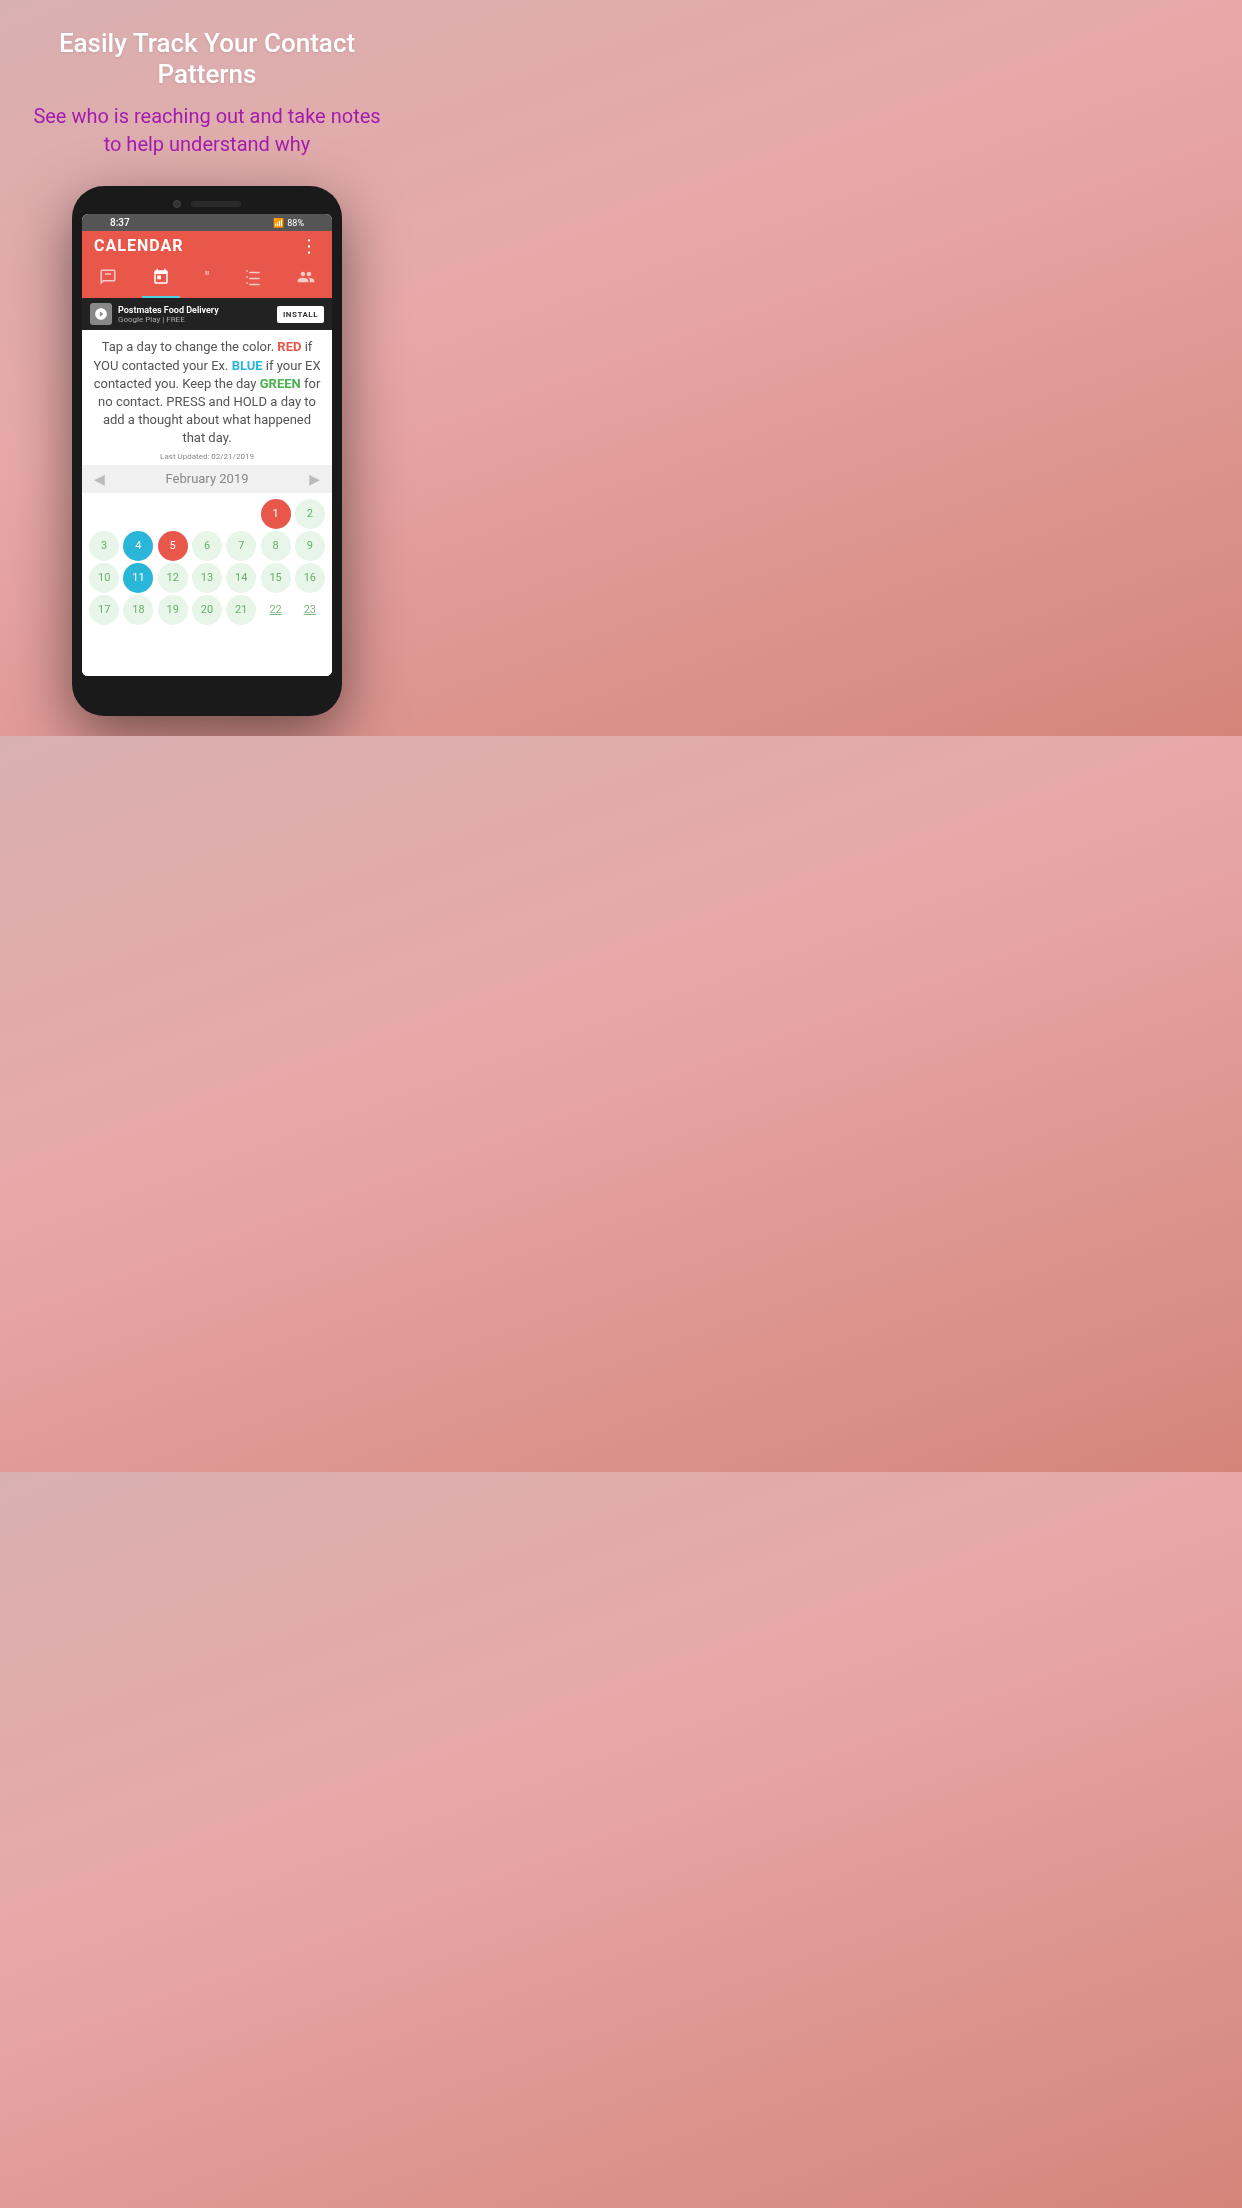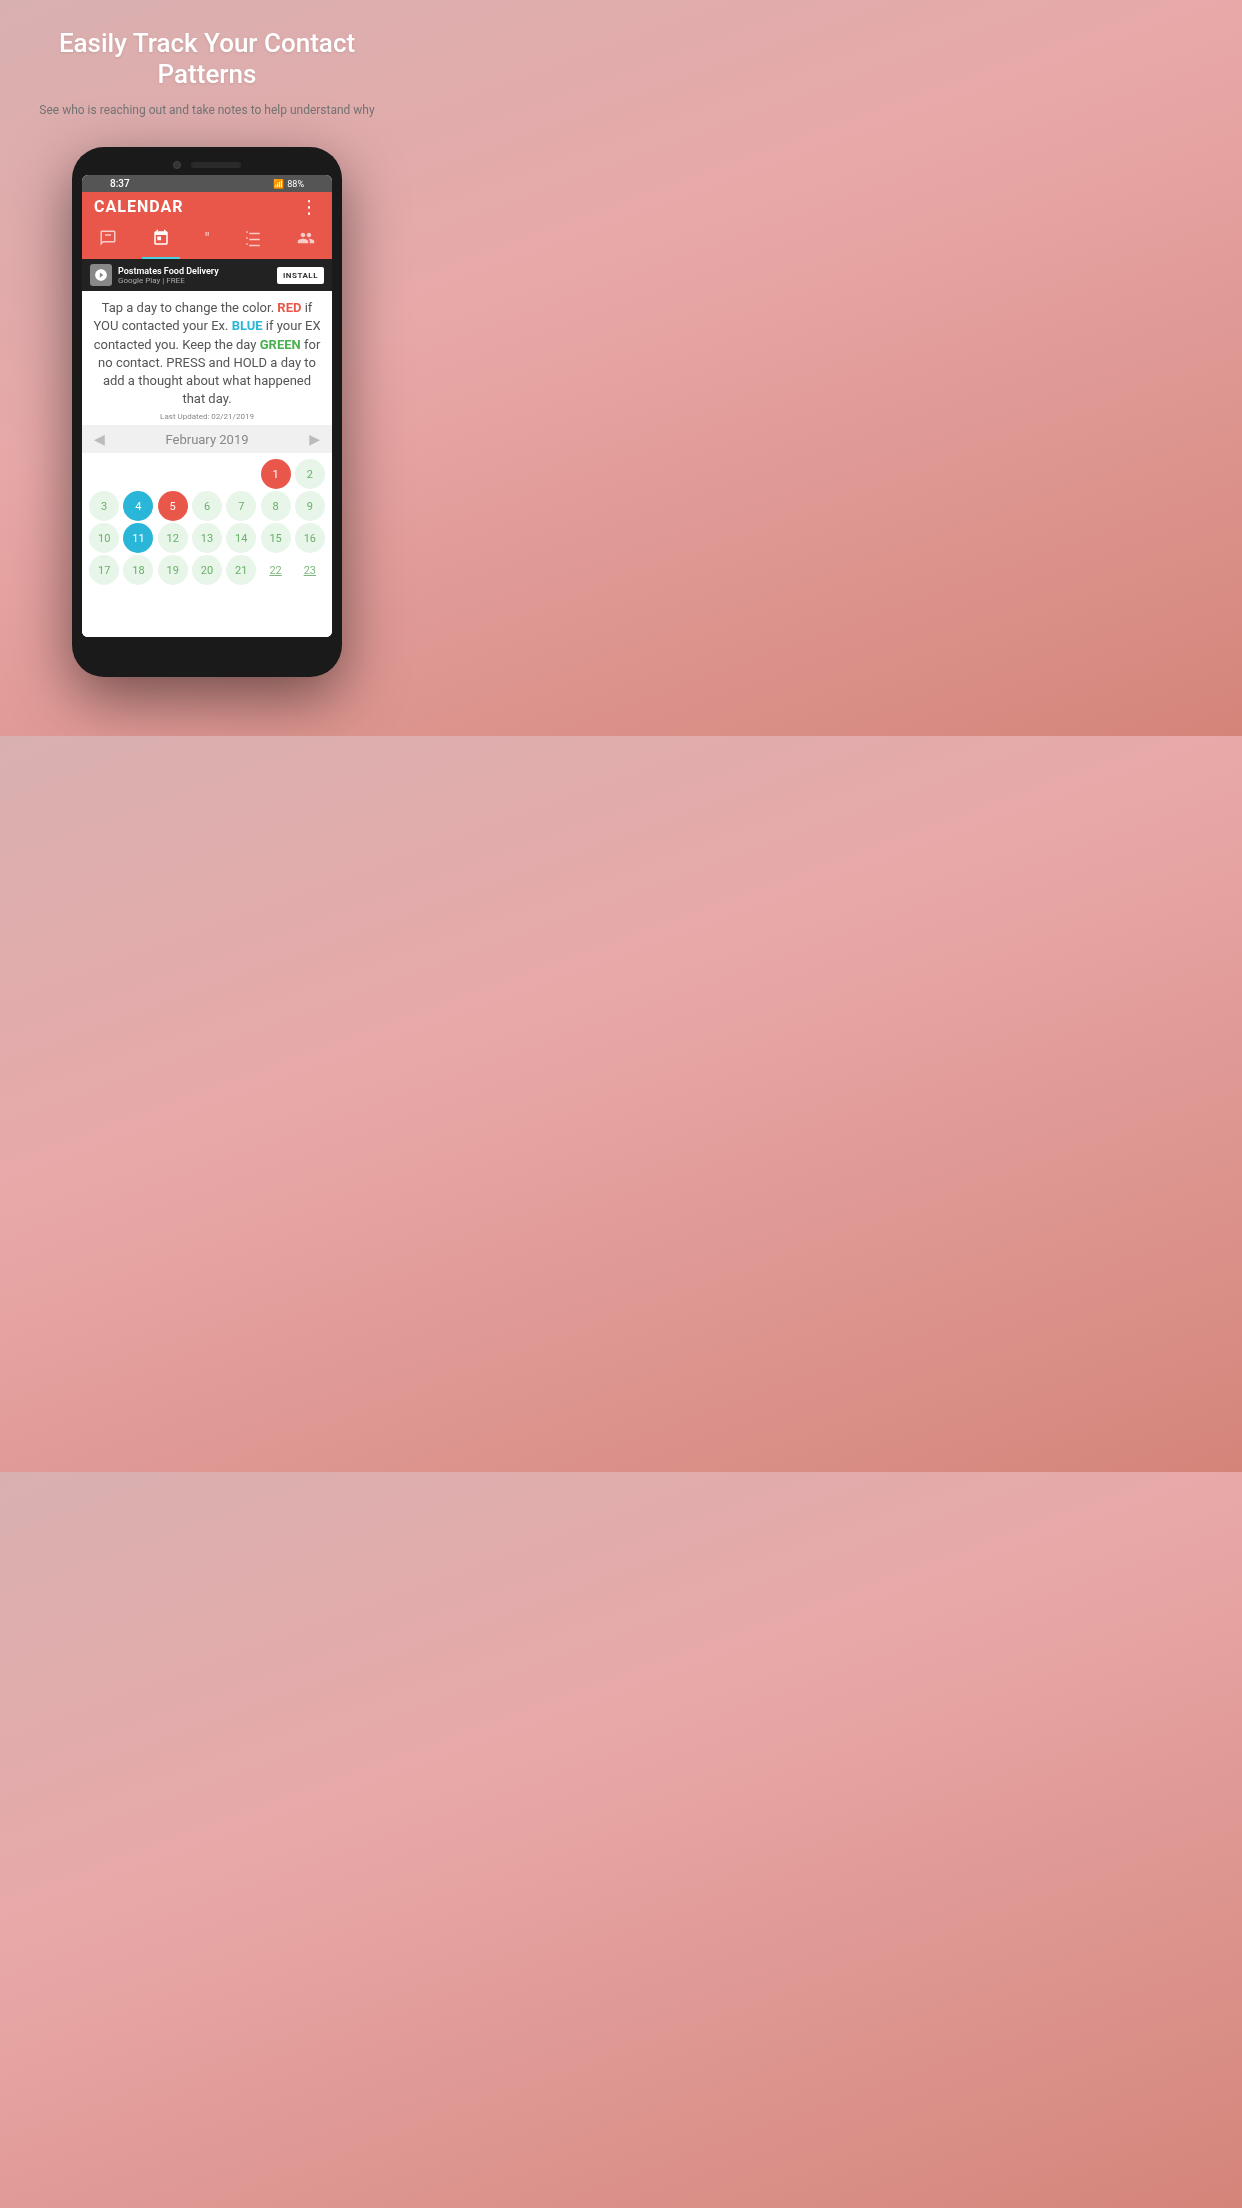--- a/index.html
+++ b/index.html
@@ -26,22 +26,22 @@
     .promo-title {
       color: white;
       font-size: 26px;
       font-weight: 500;
       line-height: 1.2;
       margin-bottom: 12px;
       text-shadow: 0 1px 3px rgba(0,0,0,0.1);
     }
 
     .promo-subtitle {
-      color: #737373;
-      font-size: 12px;
+      color: #a21caf;
+      font-size: 20px;
       line-height: 1.4;
       font-weight: 400;
     }
 
     
     .phone-shell {
       width: 270px;
       height: 530px;
       background: #1a1a1a;
       border-radius: 32px;

